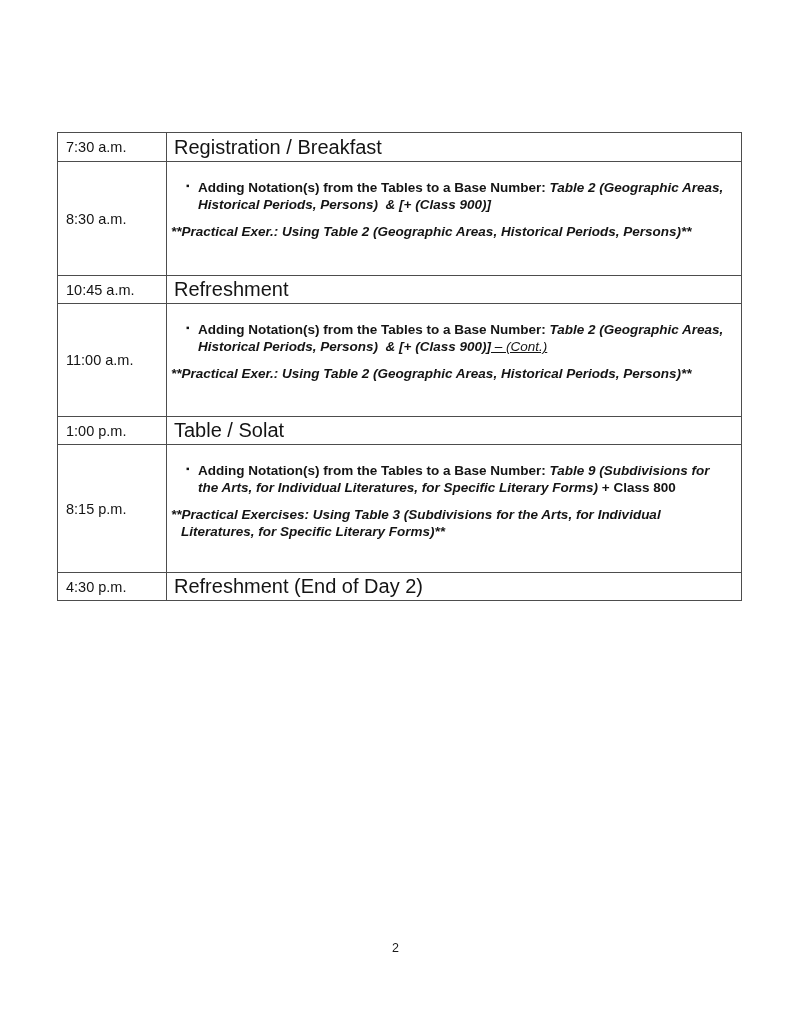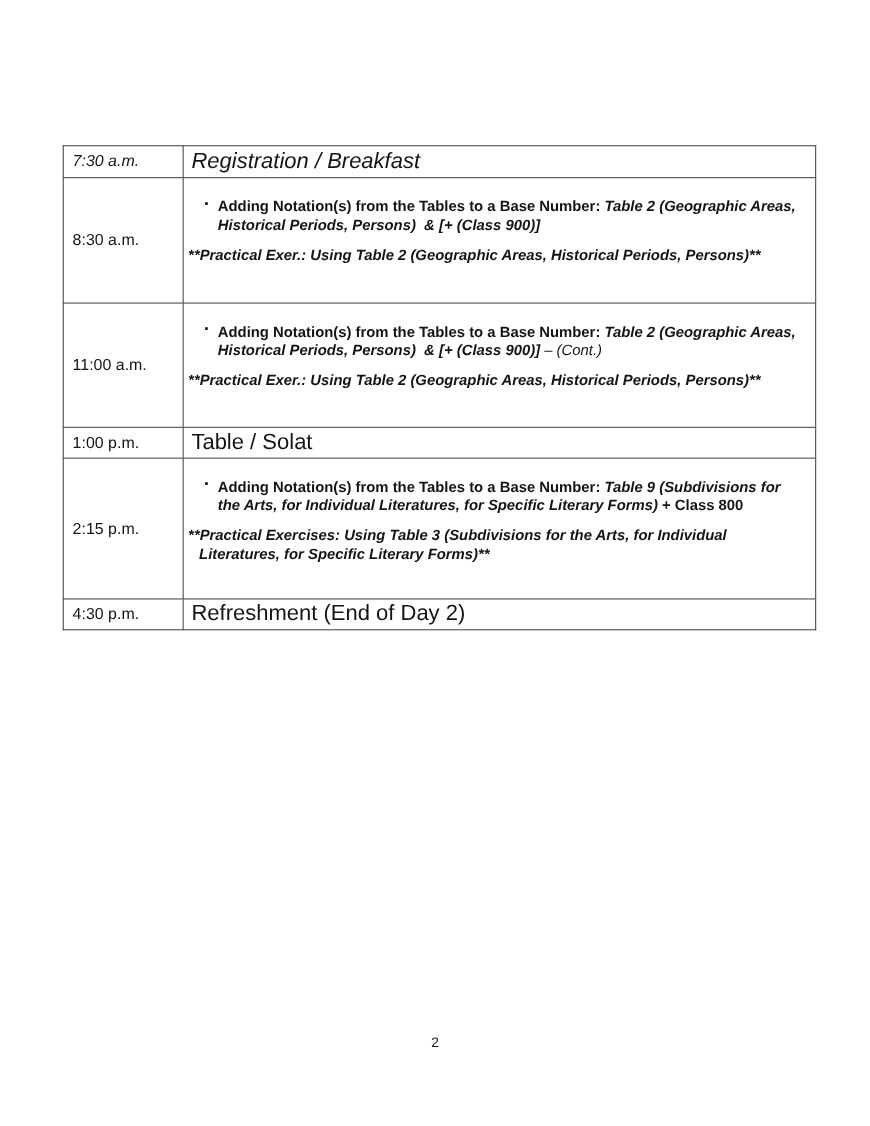--- a/index.html
+++ b/index.html
@@ -58,29 +58,29 @@
     padding-left: 27px;
   }
   .bullet-glyph {
     position: absolute;
     left: 15px;
     top: 1px;
     font-size: 10px;
     font-style: normal;
   }
   .seg-bold-italic { font-style: italic; }
-  .seg-cont { font-style: italic; font-weight: normal; }
+  .seg-cont { font-style: italic; font-weight: normal; text-decoration: underline; }
   .practical-note {
     margin-top: 9px;
     font-style: italic;
     padding-left: 10px;
     text-indent: -10px;
     line-height: 1.33;
   }
-  tr.r-short1 { height: 29px; font-style: italic; }
+  tr.r-short1 { height: 29px; }
   tr.r-tall1 { height: 114px; }
   tr.r-short2 { height: 27px; }
   tr.r-tall2 { height: 113px; }
   tr.r-short3 { height: 28px; }
   tr.r-tall3 { height: 128px; }
   tr.r-short4 { height: 28px; margin-top: 27px; }
   .page-number {
     position: absolute;
     left: 0;
     top: 941px;
@@ -111,38 +111,42 @@
     <tr class="r-tall1">
       <td class="time-cell">8:30 a.m.</td>
       <td class="activity-detail">
         <div class="bullet-para">
           <span class="bullet-glyph">▪</span><span>Adding Notation(s) from the Tables to a Base Number: </span><span class="seg-bold-italic">Table 2 (Geographic Areas, Historical Periods, Persons)&nbsp; &amp; [+ (Class 900)]</span>
         </div>
         <div class="practical-note">**Practical Exer.: Using Table 2 (Geographic Areas, Historical Periods, Persons)**</div>
       </td>
     </tr>
 
+    <tr class="r-short2">
+      <td class="time-cell">10:45 a.m.</td>
+      <td class="activity-simple">Refreshment</td>
+    </tr>
 
     <tr class="r-tall2">
       <td class="time-cell">11:00 a.m.</td>
       <td class="activity-detail">
         <div class="bullet-para">
           <span class="bullet-glyph">▪</span><span>Adding Notation(s) from the Tables to a Base Number: </span><span class="seg-bold-italic">Table 2 (Geographic Areas, Historical Periods, Persons)&nbsp; &amp; [+ (Class 900)]</span><span class="seg-cont"> – (Cont.)</span>
         </div>
         <div class="practical-note">**Practical Exer.: Using Table 2 (Geographic Areas, Historical Periods, Persons)**</div>
       </td>
     </tr>
 
     <tr class="r-short3">
       <td class="time-cell">1:00 p.m.</td>
       <td class="activity-simple">Table / Solat</td>
     </tr>
 
     <tr class="r-tall3">
-      <td class="time-cell">2:15 p.m.</td>
+      <td class="time-cell">8:15 p.m.</td>
       <td class="activity-detail">
         <div class="bullet-para">
           <span class="bullet-glyph">▪</span><span>Adding Notation(s) from the Tables to a Base Number: </span><span class="seg-bold-italic">Table 9 (Subdivisions for the Arts, for Individual Literatures, for Specific Literary Forms) </span><span>+ Class 800</span>
         </div>
         <div class="practical-note">**Practical Exercises: Using Table 3 (Subdivisions for the Arts, for Individual Literatures, for Specific Literary Forms)**</div>
       </td>
     </tr>
 
     <tr class="r-short4">
       <td class="time-cell">4:30 p.m.</td>

